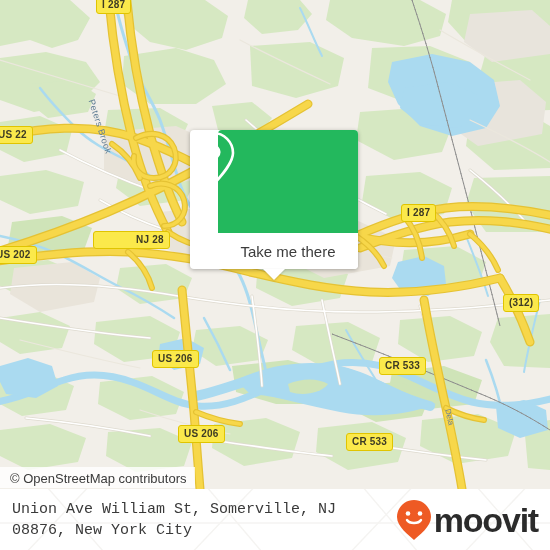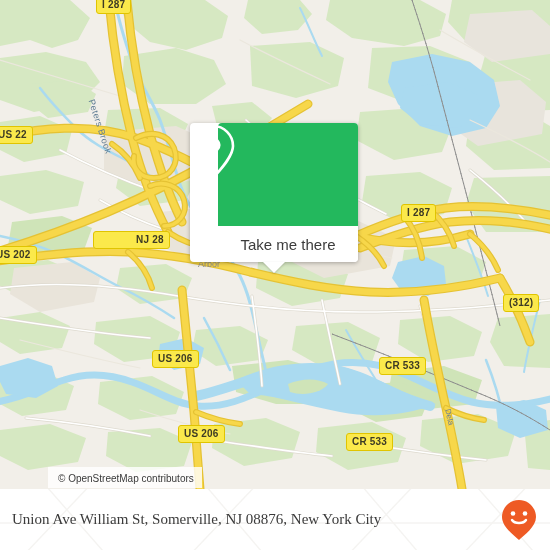--- a/index.html
+++ b/index.html
@@ -57,21 +57,21 @@
   .maplabel.dela {
     color: #6a7f96;
     transform: rotate(78deg);
     transform-origin: left top;
     font-size: 8px;
   }
 
   
   #popup {
     position: absolute;
-    left: 190px; top: 123px;
+    left: 190px; top: 130px;
     width: 168px; height: 139px;
     border-radius: 4px;
     box-shadow: 0 1px 4px rgba(0,0,0,0.30);
     background: #ffffff;
     overflow: visible;
     z-index: 40;
     padding-left: 28px;
   }
   #popup-head {
     height: 103px;
@@ -103,25 +103,24 @@
   }
 
   
   #attribution {
     position: absolute;
     left: 0; top: 467px;
     height: 21px;
     padding: 3px 8px 0 10px;
     background: rgba(255,255,255,0.80);
     color: #3a3a3a;
-    font-size: 10px;
+    font-size: 13px;
     line-height: 17px;
     z-index: 30;
     white-space: nowrap;
-    margin-left: 48px;
   }
 
   
   #footer {
     position: absolute;
     left: 0; top: 489px;
     width: 550px; height: 61px;
     background: #ffffff;
     display: flex;
     align-items: center;
@@ -133,21 +132,21 @@
     opacity: 0.55;
     pointer-events: none;
   }
   #footer-text {
     position: relative;
     margin-left: 12px;
     width: 385px;
     color: #3a3a3a;
     font-size: 15px;
     line-height: 21px;
-    font-family: Liberation Serif, serif;
+    font-family: Liberation Mono, monospace;
     z-index: 2;
   }
   #footer-logo {
     position: relative;
     margin-left: auto;
     margin-right: 12px;
     display: flex;
     align-items: center;
     z-index: 2;
   }
@@ -444,16 +443,17 @@
 
     <div id="footer-text">Union Ave William St, Somerville, NJ 08876, New York City</div>
 
     <div id="footer-logo">
       <svg width="38" height="42" viewBox="0 0 38 42" xmlns="http://www.w3.org/2000/svg">
         <path d="M19,1 C9.6,1 2,8.6 2,18 C2,28 14,36 19,41 C24,36 36,28 36,18 C36,8.6 28.4,1 19,1 Z" fill="#ee5a24"></path>
         <circle cx="13" cy="14.5" r="2.3" fill="#ffffff"></circle>
         <circle cx="25" cy="14.5" r="2.3" fill="#ffffff"></circle>
         <path d="M12,21 C14.5,25 23.5,25 26,21" fill="none" stroke="#ffffff" stroke-width="2.4" stroke-linecap="round"></path>
       </svg>
+      <span id="logo-word">moovit</span>
     </div>
   </div>
 
 </div>
 
 </body></html>

